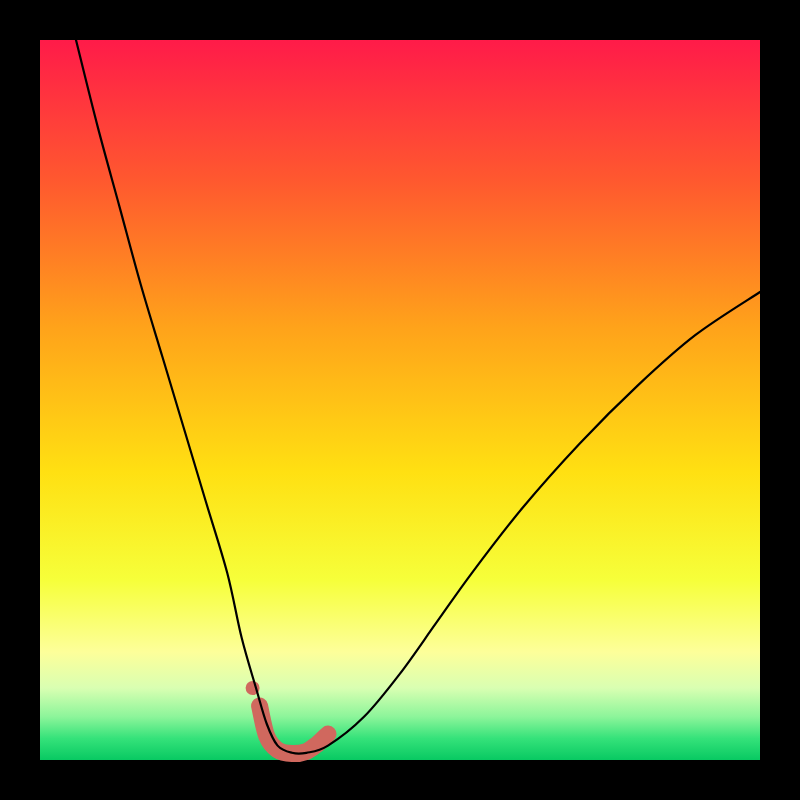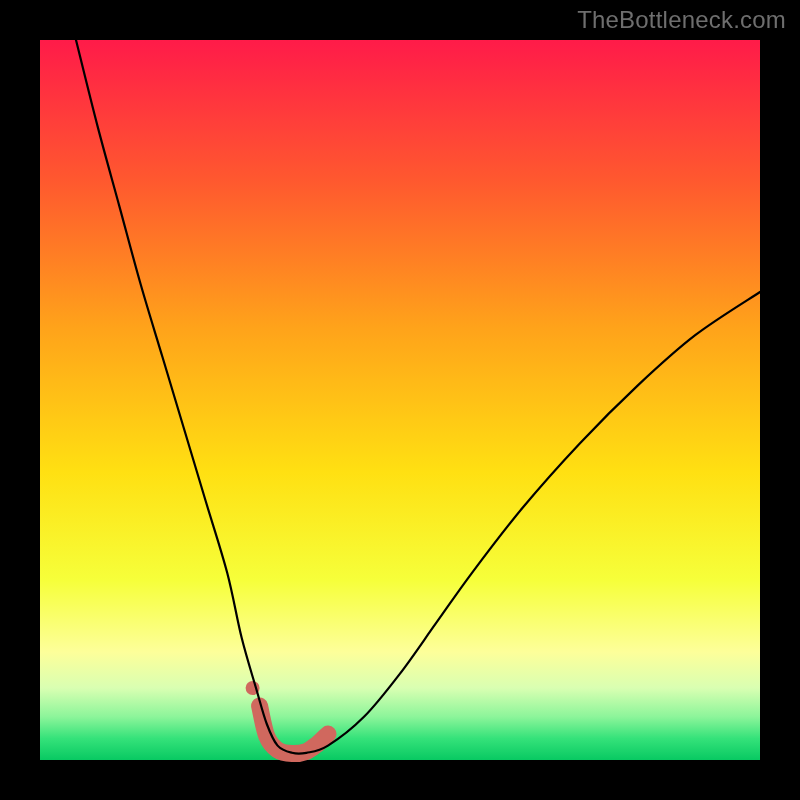--- a/index.html
+++ b/index.html
@@ -54,14 +54,13 @@
   <div class="plot-area" id="plot-area" style="background: linear-gradient(rgb(255, 27, 73) 0%, rgb(255, 90, 46) 20%, rgb(255, 163, 26) 40%, rgb(255, 224, 18) 60%, rgb(246, 255, 58) 75%, rgb(253, 255, 154) 85%, rgb(217, 255, 178) 90%, rgb(140, 245, 154) 94%, rgb(53, 226, 122) 97%, rgb(8, 201, 98) 100%);"></div>
 
   <svg class="curve" viewBox="0 0 720 720" preserveAspectRatio="none">
     <g id="marker-layer">
         <path d="M 219.6 666.0 C 220.8 671.0, 223.8 688.9, 226.8 696.2 C 229.8 703.6, 233.4 707.0, 237.6 709.9 C 241.8 712.8, 247.2 713.3, 252.0 713.5 C 256.8 713.8, 262.2 712.9, 266.4 711.4 C 270.6 709.8, 273.6 707.0, 277.2 704.2 C 280.8 701.3, 286.2 695.8, 288.0 694.1" fill="none" stroke="#d0685e" stroke-width="17" stroke-linecap="round" stroke-linejoin="round"></path>
         <circle cx="212.6" cy="648.0" r="7" fill="#d0685e"></circle>
       </g>
     <path id="curve-path" fill="none" stroke="#000000" stroke-width="2.2" stroke-linecap="round" stroke-linejoin="round" d="M 36.0 0.0 C 39.6 14.4, 50.4 58.8, 57.6 86.4 C 64.8 114.0, 72.0 139.2, 79.2 165.6 C 86.4 192.0, 93.6 219.6, 100.8 244.8 C 108.0 270.0, 115.2 292.8, 122.4 316.8 C 129.6 340.8, 136.8 364.8, 144.0 388.8 C 151.2 412.8, 158.4 436.8, 165.6 460.8 C 172.8 484.8, 181.2 510.0, 187.2 532.8 C 193.2 555.6, 196.8 578.4, 201.6 597.6 C 206.4 616.8, 211.8 633.6, 216.0 648.0 C 220.2 662.4, 223.2 674.4, 226.8 684.0 C 230.4 693.6, 233.4 700.8, 237.6 705.6 C 241.8 710.4, 247.2 711.6, 252.0 712.8 C 256.8 714.0, 260.4 714.0, 266.4 712.8 C 272.4 711.6, 278.4 711.6, 288.0 705.6 C 297.6 699.6, 312.0 688.8, 324.0 676.8 C 336.0 664.8, 348.0 649.2, 360.0 633.6 C 372.0 618.0, 384.0 600.0, 396.0 583.2 C 408.0 566.4, 417.6 552.0, 432.0 532.8 C 446.4 513.6, 464.4 489.6, 482.4 468.0 C 500.4 446.4, 520.8 423.6, 540.0 403.2 C 559.2 382.8, 578.4 363.6, 597.6 345.6 C 616.8 327.6, 634.8 310.8, 655.2 295.2 C 675.6 279.6, 709.2 259.2, 720.0 252.0"></path>
   </svg>
 
-  <div class="watermark">TheBottleneck.com</div>
 </div>
 
 </body></html>

